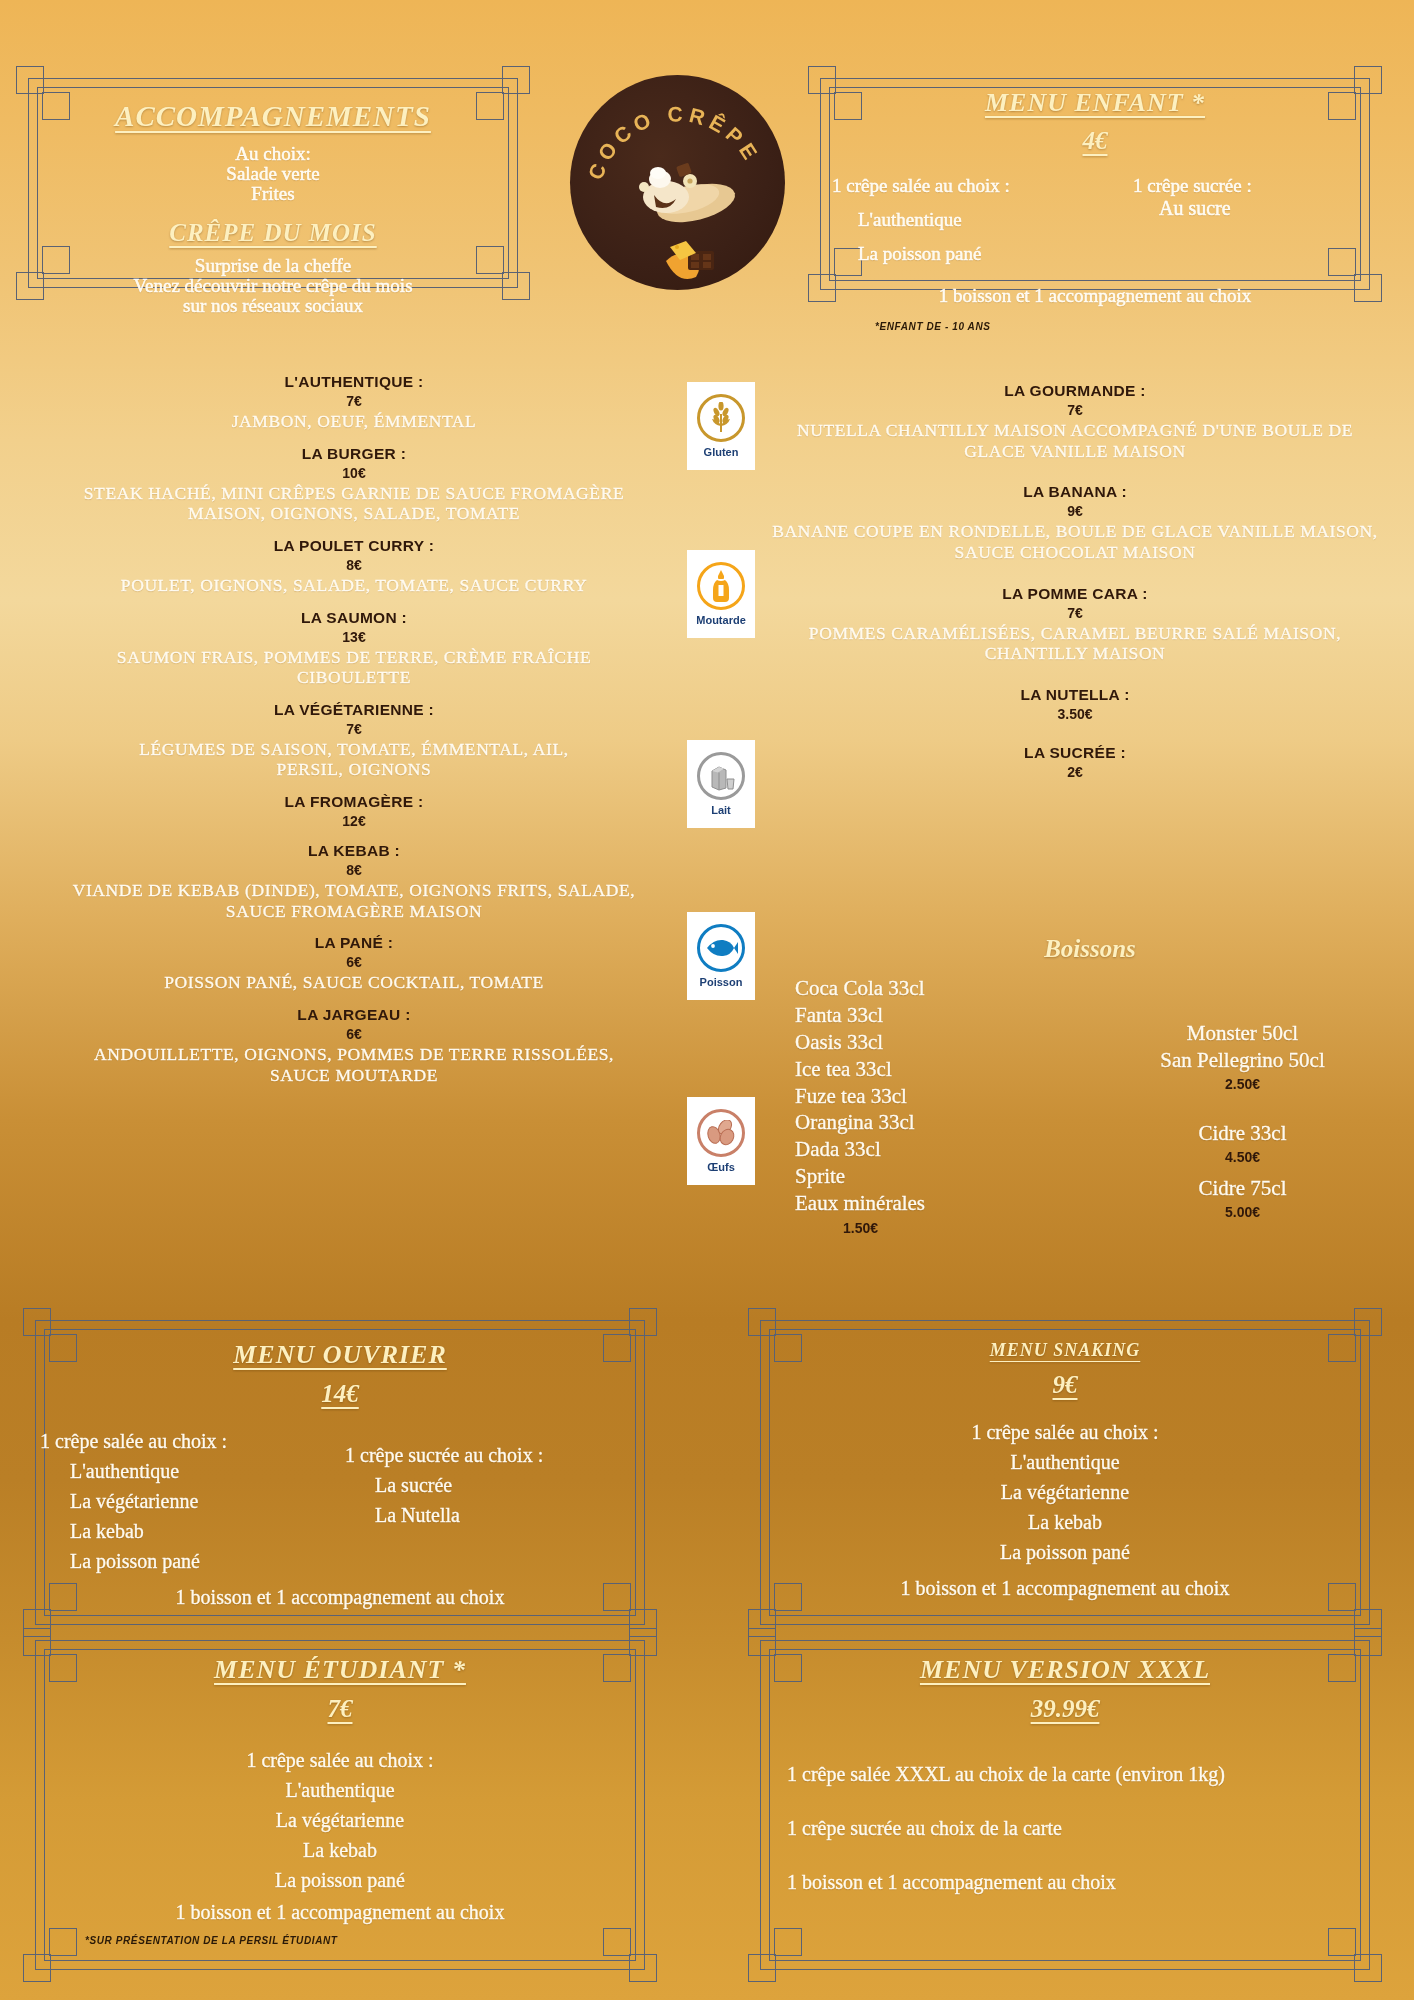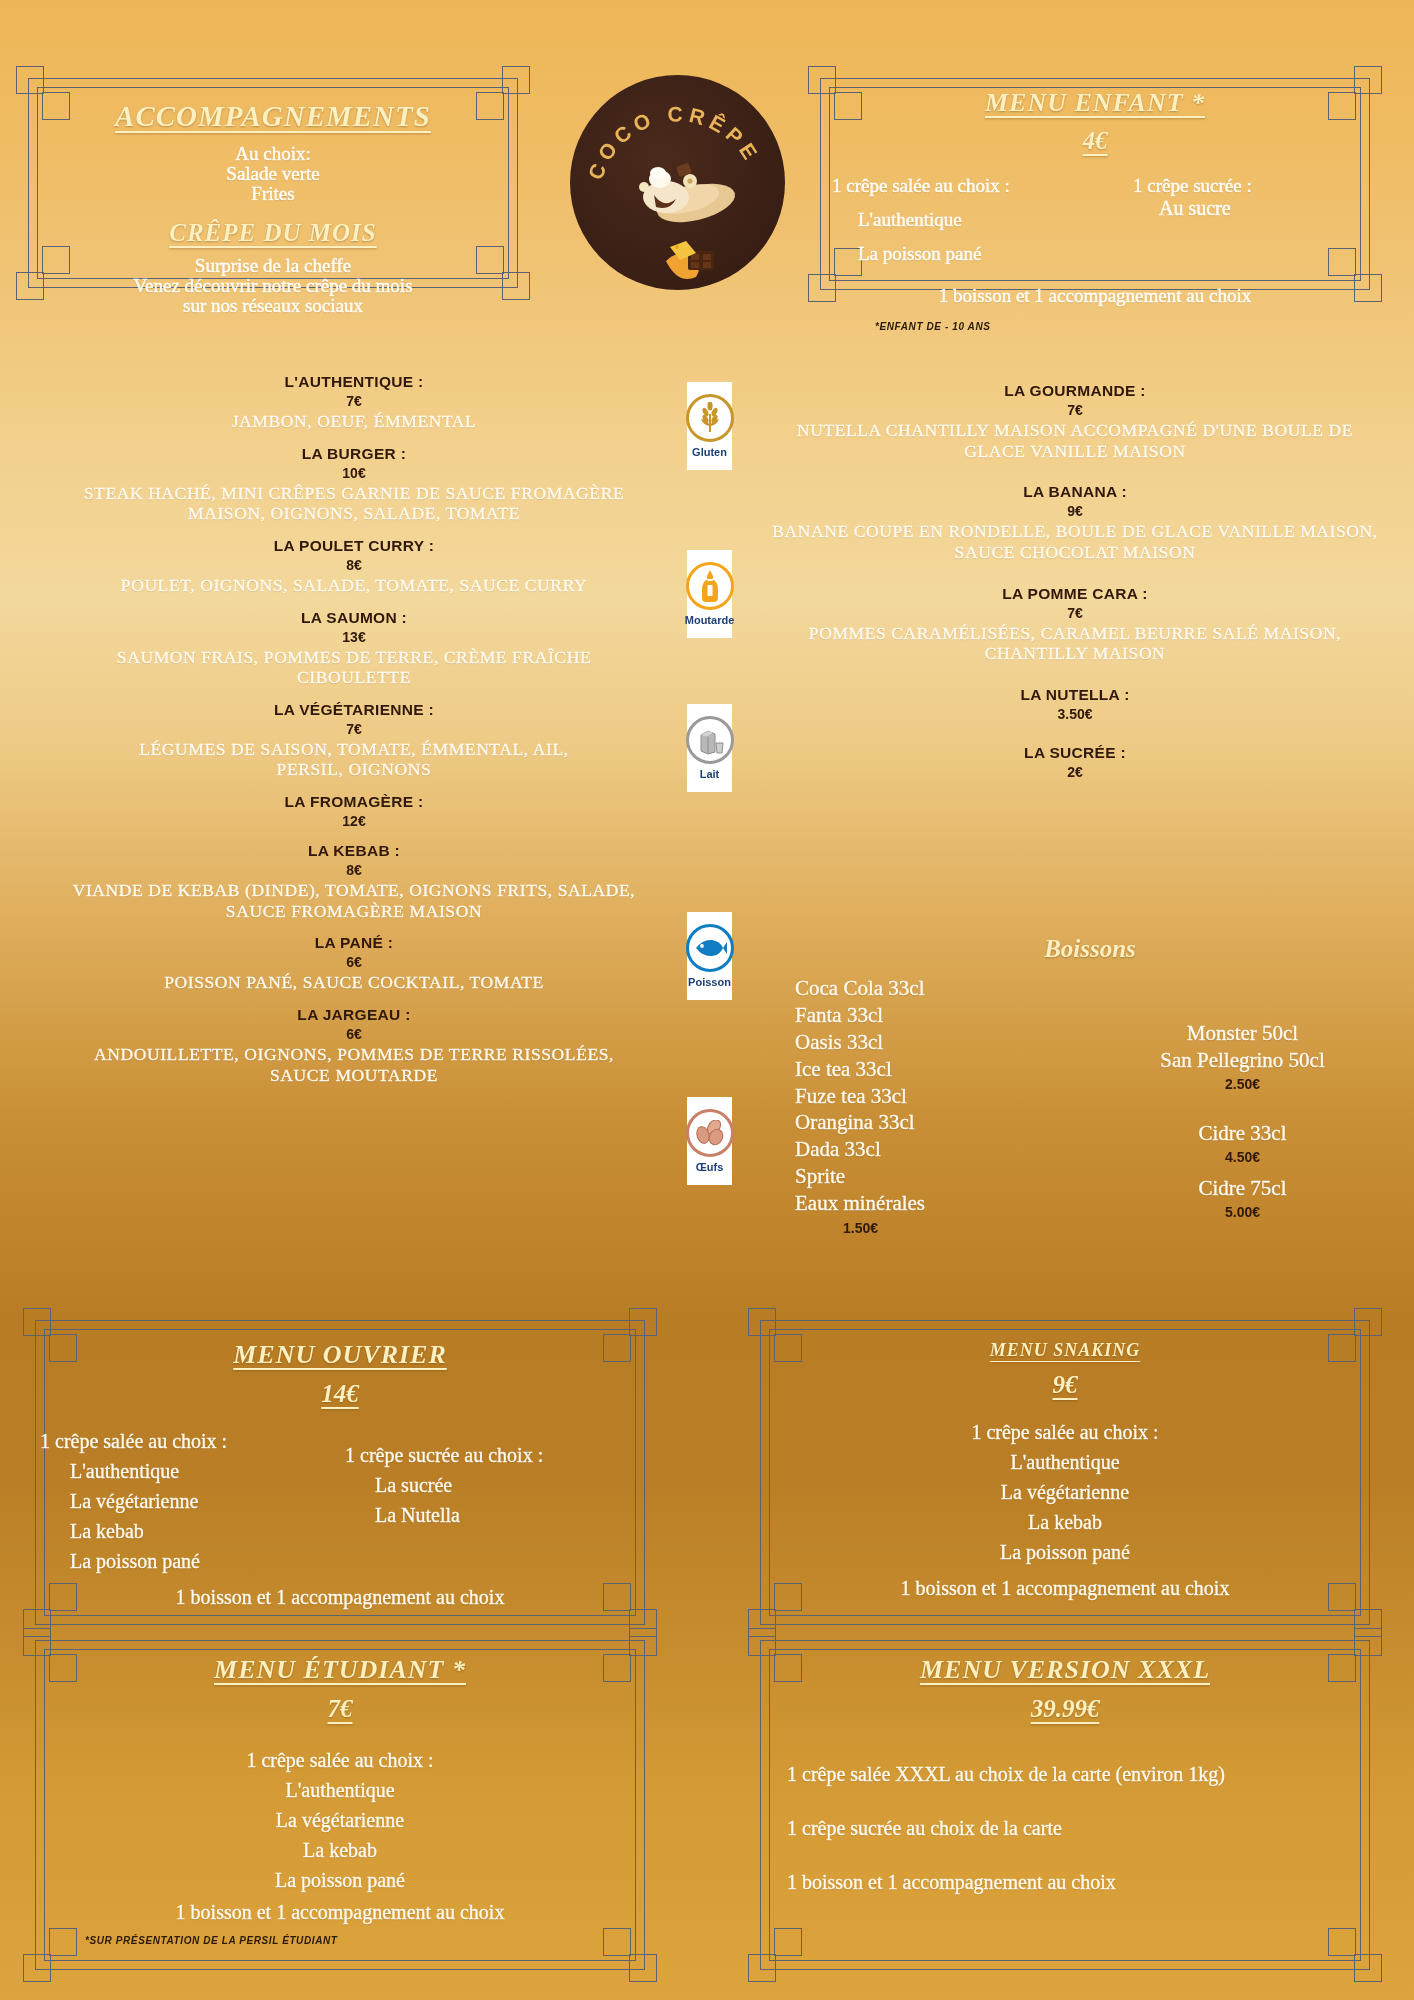--- a/index.html
+++ b/index.html
@@ -69,21 +69,21 @@
   .item .ds{
     font-family:"Liberation Serif", serif;
     font-size:17.5px;letter-spacing:.6px;line-height:1.18;margin-top:2px;
     color:#fffaec;
     -webkit-text-stroke:0.35px rgba(255,255,255,.85);
     text-shadow:0 1px 1px rgba(140,90,20,.28);
   }
 
   
   .allergen{
-    position:absolute;width:45px;height:88px;background:#fff;
+    position:absolute;width:68px;height:88px;background:#fff;
     display:flex;flex-direction:column;align-items:center;justify-content:center;
   }
   .allergen .circ{
     width:48px;height:48px;border-radius:50%;
     display:flex;align-items:center;justify-content:center;
     box-sizing:border-box;
   }
   .allergen .lbl{
     font-family:"Liberation Sans", sans-serif;font-weight:bold;
     font-size:11px;color:#1d3f74;margin-top:4px;
@@ -305,21 +305,21 @@
         <path d="M 11 0 l 2.5 5 h -5 z"></path>
         <rect x="8" y="5" width="6" height="4" rx="1"></rect>
         <path d="M 7 10 q 4 2 8 0 q 4 3 4 10 v 8 q 0 4 -4 4 h -8 q -4 0 -4 -4 v -8 q 0 -7 4 -10 z"></path>
       </g>
       <rect x="8.5" y="15" width="5" height="11" fill="#fff"></rect>
     </svg>
   </div>
   <div class="lbl">Moutarde</div>
 </div>
 
-<div class="allergen" style="left:687px;top:704px;">
+<div class="allergen" style="left:687px;top:740px;">
   <div class="circ" style="border:3px solid #9a9a9a;">
     <svg width="30" height="30" viewBox="0 0 30 30">
       <path d="M 6 10 l 7 -4 l 7 3 v 18 l -7 2 l -7 -3 z" fill="#b8b8b8" stroke="#8e8e8e" stroke-width="1"></path>
       <path d="M 6 10 l 7 -4 l 5 1.5 l -6 4 z" fill="#d4d4d4"></path>
       <path d="M 13 11.5 v 17.5" stroke="#8e8e8e" stroke-width="1" fill="none"></path>
       <path d="M 21 18 h 7 l -1 10 h -5 z" fill="#cfcfcf" stroke="#8e8e8e" stroke-width="1"></path>
     </svg>
   </div>
   <div class="lbl">Lait</div>
 </div>

